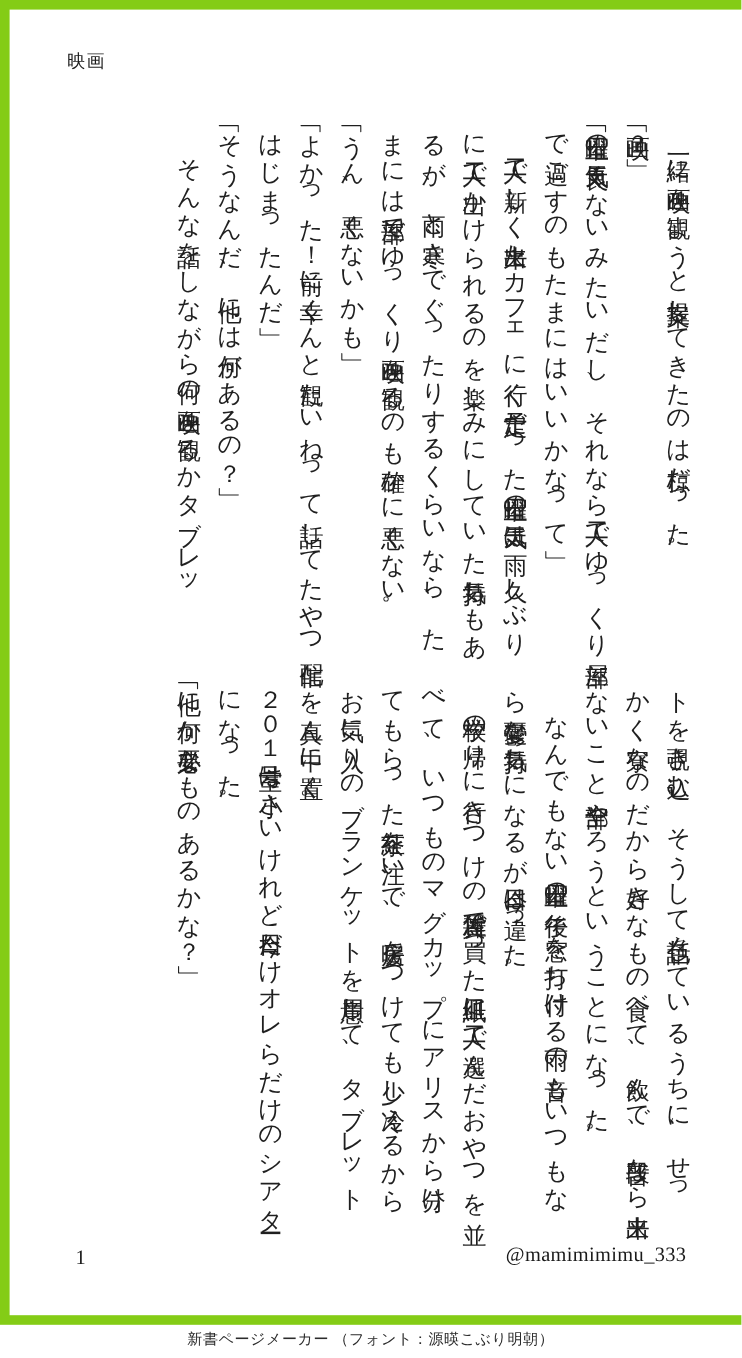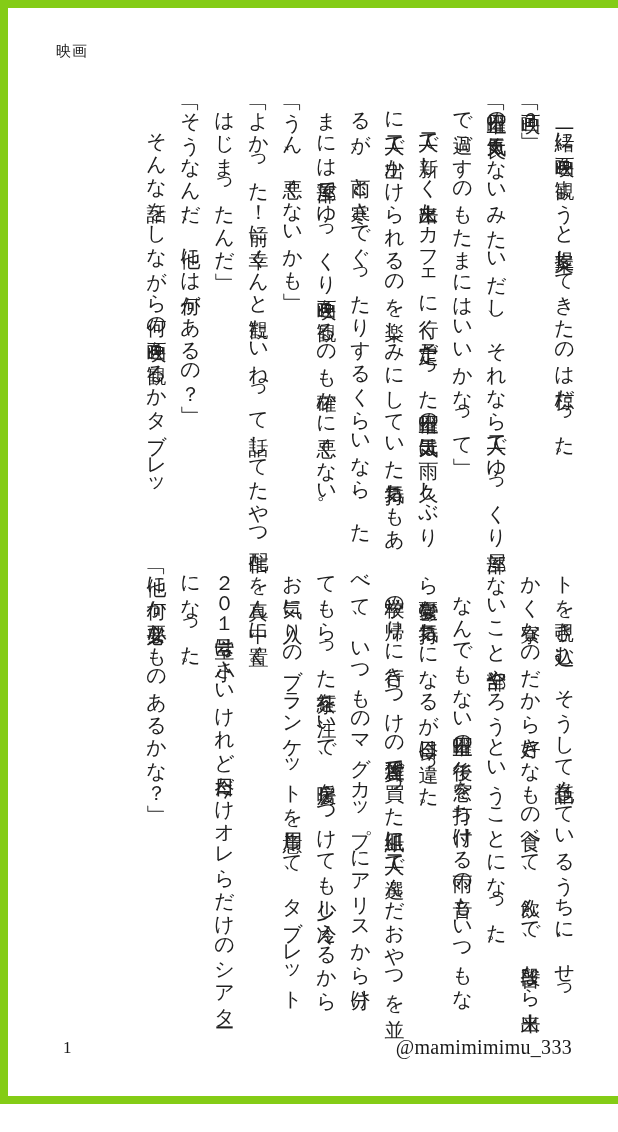--- a/index.html
+++ b/index.html
@@ -60,21 +60,21 @@
     position: absolute;
     left: 55px;
     top: 1030px;
     font-size: 17px;
     color: #1a1a1a;
   }
   .author-handle {
     position: absolute;
     right: 50px;
     top: 1028px;
-    font-size: 20px;
+    font-size: 17px;
     letter-spacing: 0.3px;
     color: #1a1a1a;
   }
   .generator-caption {
     position: absolute;
     left: 0;
     right: 0;
     bottom: 7px;
     text-align: center;
     font-size: 12.5px;
@@ -106,13 +106,14 @@
         <p>　学校の帰りに行きつけの雑貨屋で買った紙皿に二人で選んだおやつを並べて、いつものマグカップにアリスから分けてもらった紅茶を注いで、暖房をつけても少し冷えるからお気に入りのブランケットを用意して、タブレットを真ん中に置く。</p>
         <p>２０１号室は小さいけれど今日だけオレらだけのシアターになった。</p>
         <p>「他に何か必要なものあるかな？」</p>
       </section>
 
     <div class="page-number">1</div>
 
     <div class="author-handle">@mamimimimu_333</div>
   </div>
 
+  <div class="generator-caption">新書ページメーカー （フォント：源暎こぶり明朝）</div>
 </div>
 
 </body></html>

